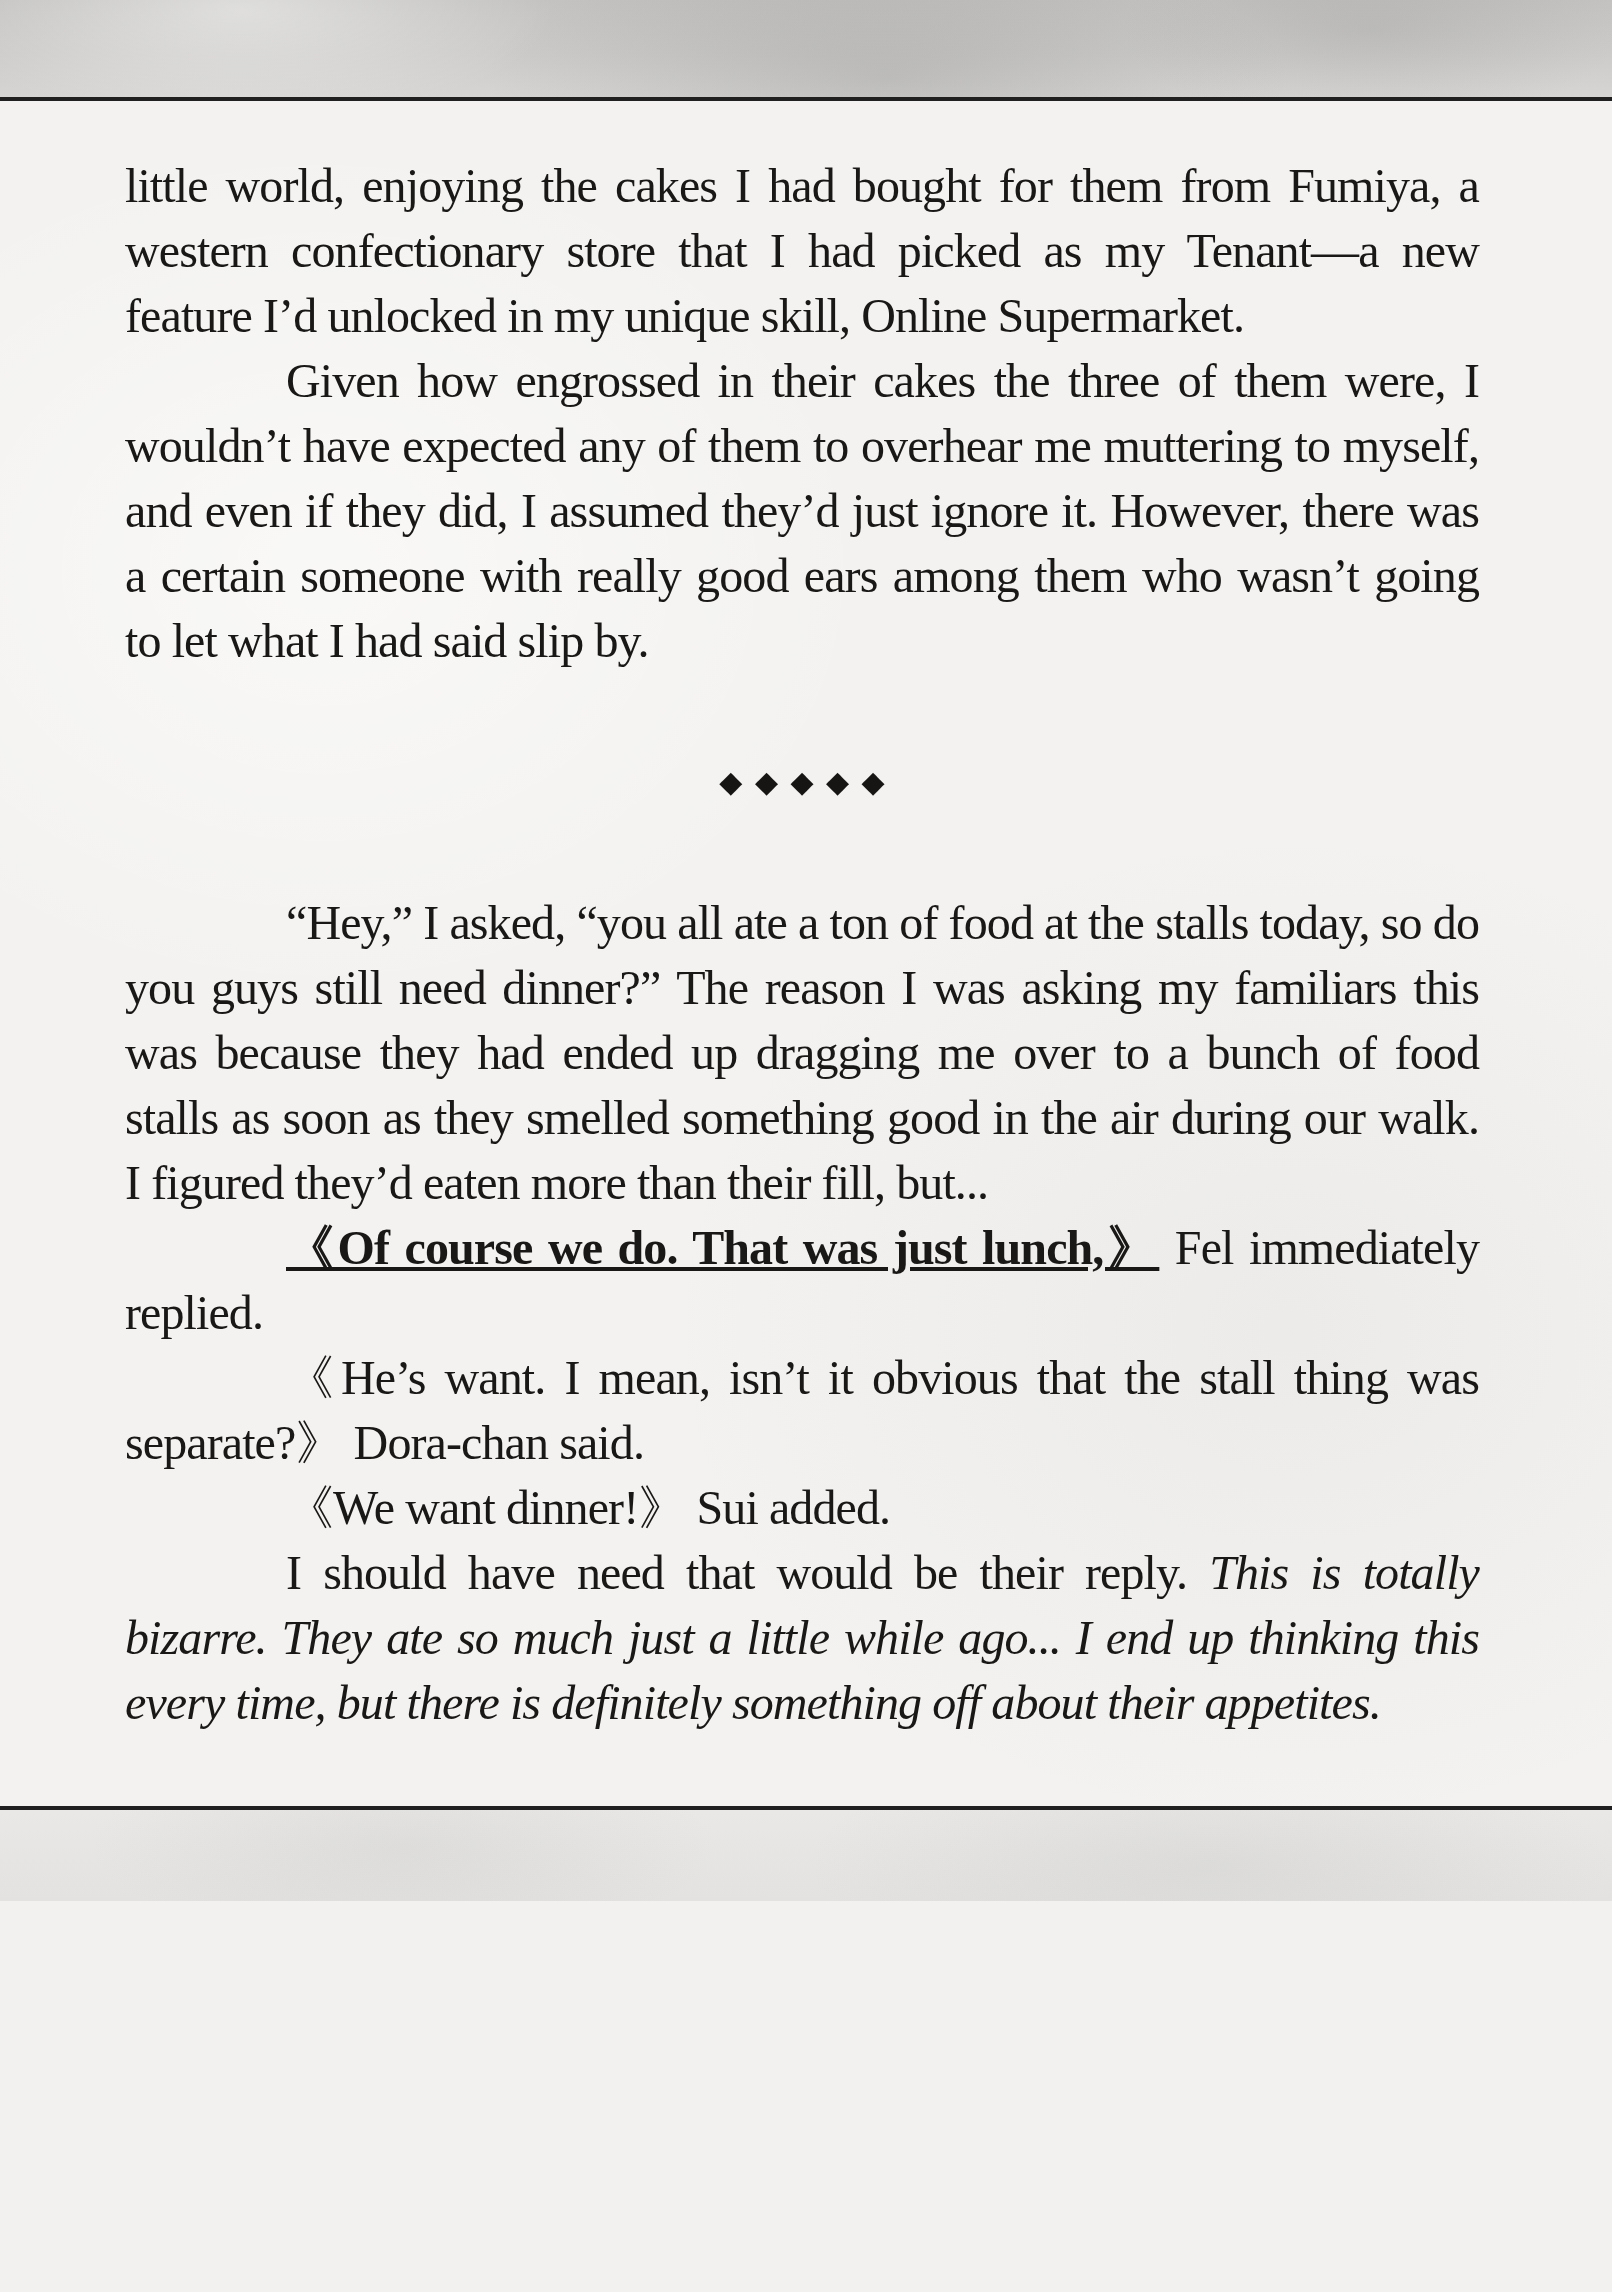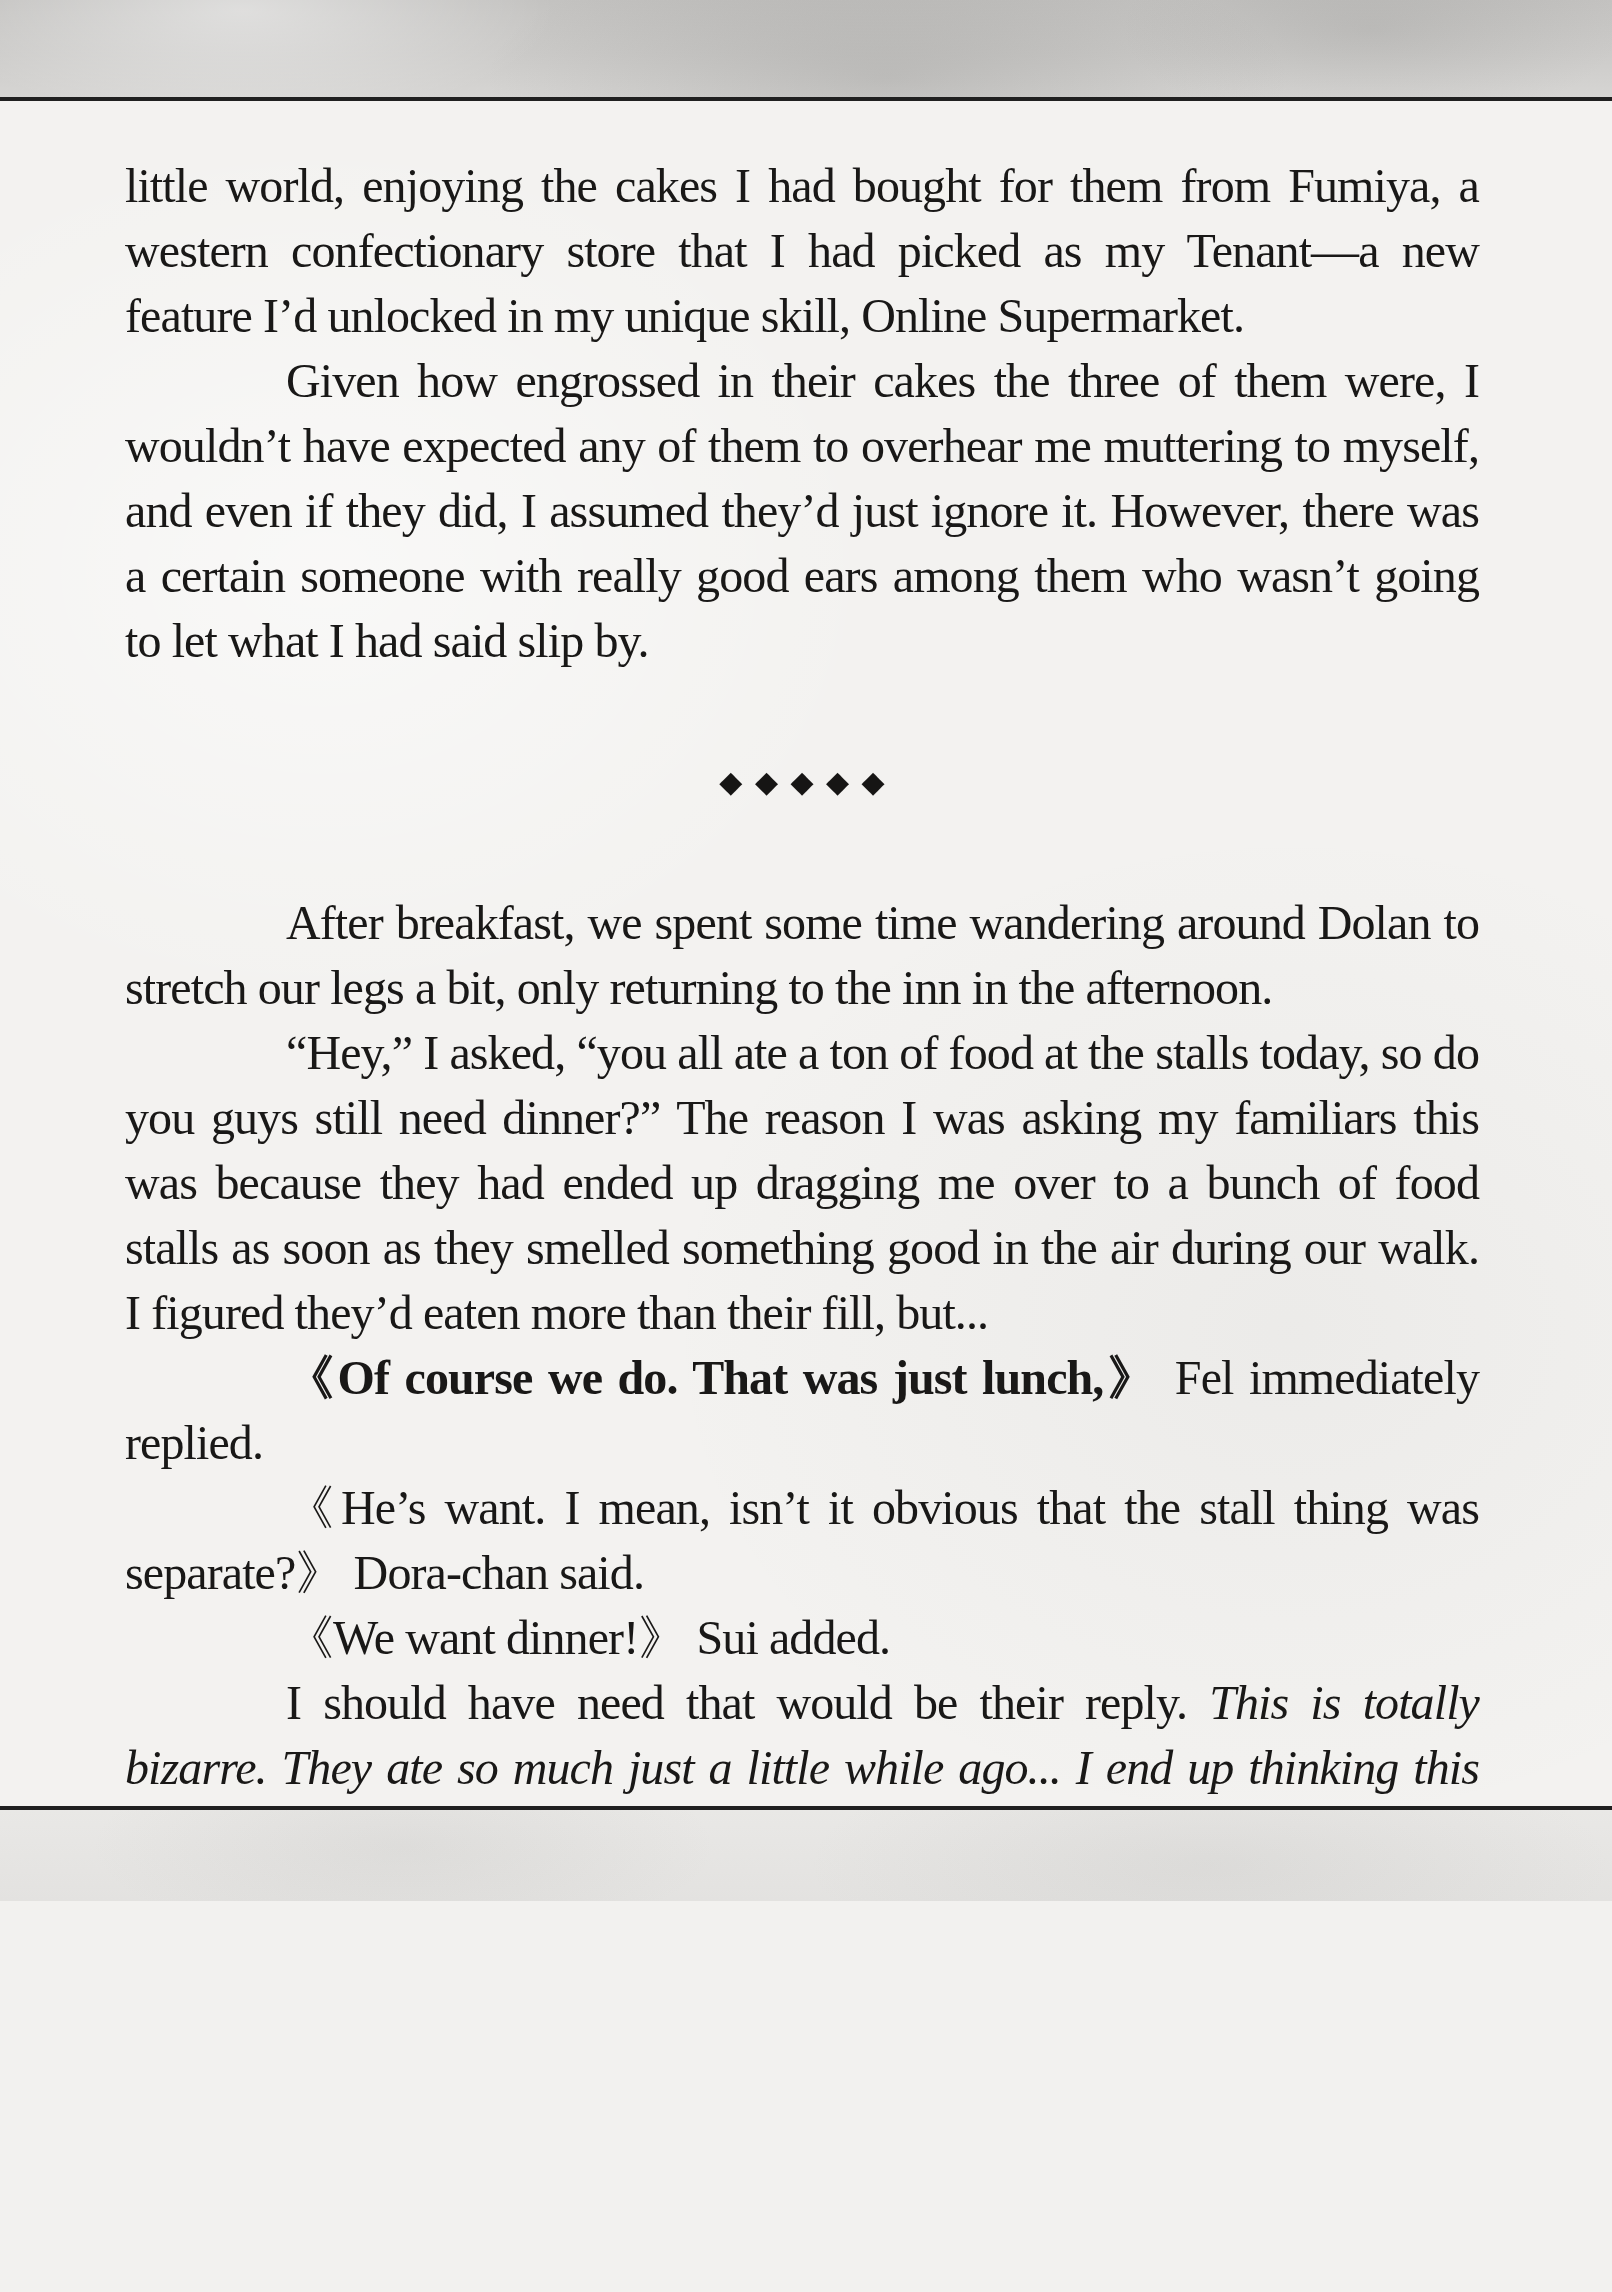--- a/index.html
+++ b/index.html
@@ -49,21 +49,21 @@
     box-sizing: border-box;
   }
   p.para {
     margin: 0;
     font-size: 48px;
     line-height: 65px;
     letter-spacing: -0.9px;
     text-align: justify;
   }
   p.para.indent { text-indent: 161px; }
-  .seg.bold { font-weight: bold; }
+  .seg.bold { font-weight: bold; text-decoration: underline; }
   .seg.italic { font-style: italic; }
   .separator {
     margin: 76px 0;
     line-height: 65px;
     font-size: 30px;
     letter-spacing: 12.5px;
     text-align: center;
     text-indent: 12.5px; 
     font-family: "DejaVu Sans", "DejaVu Serif", sans-serif;
     color: #161514;
@@ -77,21 +77,20 @@
   <div class="band-top"></div>
 
   <div class="page-body">
 
     <p class="para"><span class="seg">little world, enjoying the cakes I had bought for them from Fumiya, a western confectionary store that I had picked as my Tenant—a new feature I’d unlocked in my unique skill, Online Supermarket.</span></p>
 
     <p class="para indent"><span class="seg">Given how engrossed in their cakes the three of them were, I wouldn’t have expected any of them to overhear me muttering to myself, and even if they did, I assumed they’d just ignore it. However, there was a certain someone with really good ears among them who wasn’t going to let what I had said slip by.</span></p>
 
     <div class="separator">◆◆◆◆◆</div>
 
-    <p class="para indent"><span class="seg">After breakfast, we spent some time wandering around Dolan to stretch our legs a bit, only returning to the inn in the afternoon.</span></p>
 
     <p class="para indent"><span class="seg">“Hey,” I asked, “you all ate a ton of food at the stalls today, so do you guys still need dinner?” The reason I was asking my familiars this was because they had ended up dragging me over to a bunch of food stalls as soon as they smelled something good in the air during our walk. I figured they’d eaten more than their fill, but...</span></p>
 
     <p class="para indent"><span class="seg bold">《Of course we do. That was just lunch,》</span><span class="seg"> Fel immediately replied.</span></p>
 
     <p class="para indent"><span class="seg">《He’s want. I mean, isn’t it obvious that the stall thing was separate?》 Dora-chan said.</span></p>
 
     <p class="para indent"><span class="seg">《We want dinner!》 Sui added.</span></p>
 
     <p class="para indent"><span class="seg">I should have need that would be their reply. </span><span class="seg italic">This is totally bizarre. They ate so much just a little while ago... I end up thinking this every time, but there is definitely something off about their appetites.</span></p>

